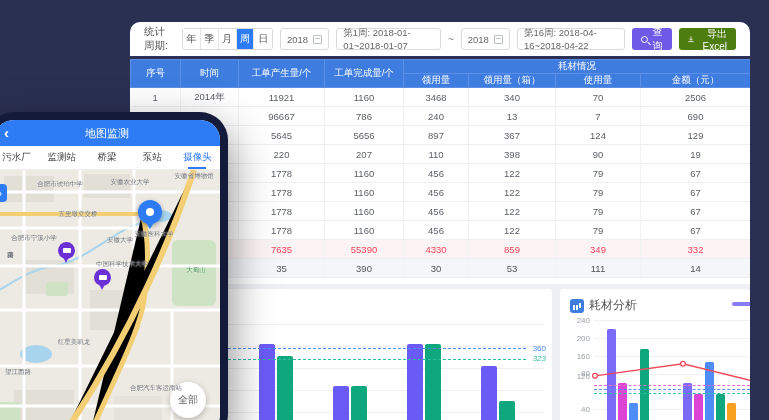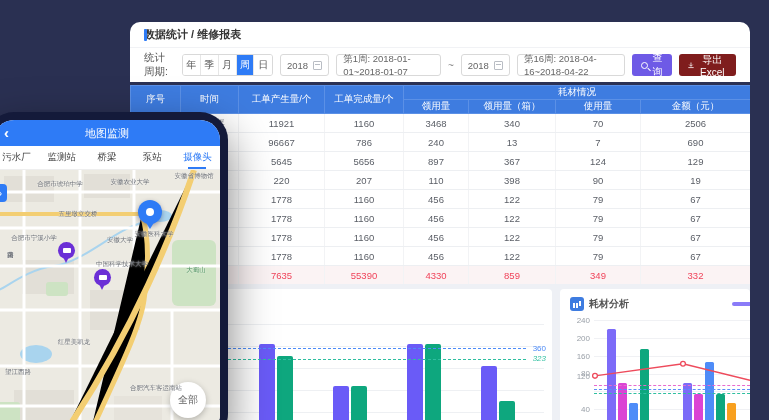--- a/index.html
+++ b/index.html
@@ -23,21 +23,21 @@
   .seg .it:last-child { border-right:none; }
   .seg .it.on { background:#2E7BF6; color:#fff; }
   .box { height:22px; border:1px solid #D9D9D9; border-radius:3px; background:#fff;
          display:flex; align-items:center; padding:0 6px; font-size:9.5px; color:#666; gap:5px; }
   .cal { width:9px; height:9px; border:1px solid #B9BDC4; border-radius:1px; position:relative; flex:none; }
   .cal::before { content:""; position:absolute; left:1px; right:1px; top:2px; height:1px; background:#B9BDC4; }
   .tilde { font-size:10px; color:#888; }
   .btn { height:22px; border:none; border-radius:3px; color:#fff; font-size:10px;
          display:flex; align-items:center; gap:4px; padding:0 9px; cursor:pointer; }
   .btn.q { background:#6E5AE6; }
-  .btn.x { background:#7f1d1d; }
+  .btn.x { background:#4d7c0f;text-align:right; }
   .mag { width:7px; height:7px; border:1.4px solid #fff; border-radius:50%; position:relative; flex:none; }
   .mag::after { content:""; position:absolute; width:4px; height:1.4px; background:#fff;
                 transform:rotate(45deg); left:5px; top:6px; }
 
   
   .tstrip { height:3px; background:#2B3154; }
   table { width:620px; table-layout:fixed; border-collapse:collapse; }
   th { background:#3E7CE0; color:#fff; font-weight:normal; font-size:9.5px; border:1px solid #5B90E6; }
   thead tr.gr th { height:11px; }
   thead tr.sb th { height:13px; }
@@ -59,21 +59,21 @@
   .refline { position:absolute; left:8px; right:26px; border-top:1px dashed; }
   .reflab { position:absolute; font-size:8px; right:6px; }
   .ytick { position:absolute; left:6px; width:24px; text-align:right; font-size:8px; color:#9AA0A8; }
   .rbar { position:absolute; width:9px; border-radius:1.5px 1.5px 0 0; }
   .rgrid { position:absolute; left:34px; right:0; height:1px; background:#F0F1F4; }
   .rref { position:absolute; left:34px; right:0; border-top:1px dashed; }
   .cardR-hd { position:absolute; left:10px; top:8px; display:flex; align-items:center; gap:5px; }
   .cicon { width:14px; height:14px; border-radius:3px; background:#3E7CE0; position:relative; }
   .cicon::before { content:""; position:absolute; left:3px; bottom:3px; width:2px; height:5px; background:#fff;
                    box-shadow:3px 0 0 #fff, 6px -2px 0 #fff; }
-  .cardR-hd span { font-size:10px; font-weight:bold; color:#555; }
+  .cardR-hd span { font-size:12px; font-weight:normal; color:#555; }
   .rlegend { position:absolute; top:13px; left:172px; width:22px; height:4px; border-radius:2px; background:#8A7BF8; }
 
   
   .phone { position:absolute; left:-14px; top:112px; width:242px; height:330px; z-index:60;
            background:#141A3A; border-radius:28px; padding:8px;
            box-shadow:0 18px 45px rgba(0,0,0,.5); }
   .screen { width:226px; height:314px; background:#fff; border-radius:20px; overflow:hidden; position:relative; }
   .ph-hd { height:26px; background:#2E7BF6; position:relative; display:flex; align-items:center; }
   .ph-hd .back { color:#fff; font-size:15px; font-weight:bold; margin-left:10px; line-height:24px; cursor:pointer; }
   .ph-hd .ttl { position:absolute; left:0; right:0; text-align:center; color:#fff; font-size:11px; }
@@ -103,24 +103,20 @@
   .campin::after { content:""; position:absolute; left:5px; top:15px; border-left:3.5px solid transparent;
                    border-right:3.5px solid transparent; border-top:6px solid #6B2FD6; }
   .allbtn { position:absolute; left:176px; top:212px; width:36px; height:36px; border-radius:50%;
             background:#fff; box-shadow:0 2px 6px rgba(0,0,0,.25); display:flex; align-items:center;
             justify-content:center; font-size:10px; color:#666; cursor:pointer; }
 </style>
 </head>
 <body>
 
 <div class="panel">
-  <div class="p-title">
-    <div class="bar"></div>
-    <span>数据统计 / 维修报表</span>
-  </div>
 
   <div class="filter">
     <span class="lbl">统计周期:</span>
     <div class="seg" id="seg">
         <div class="it">年</div>
         <div class="it">季</div>
         <div class="it">月</div>
         <div class="it on">周</div>
         <div class="it">日</div>
       </div>

